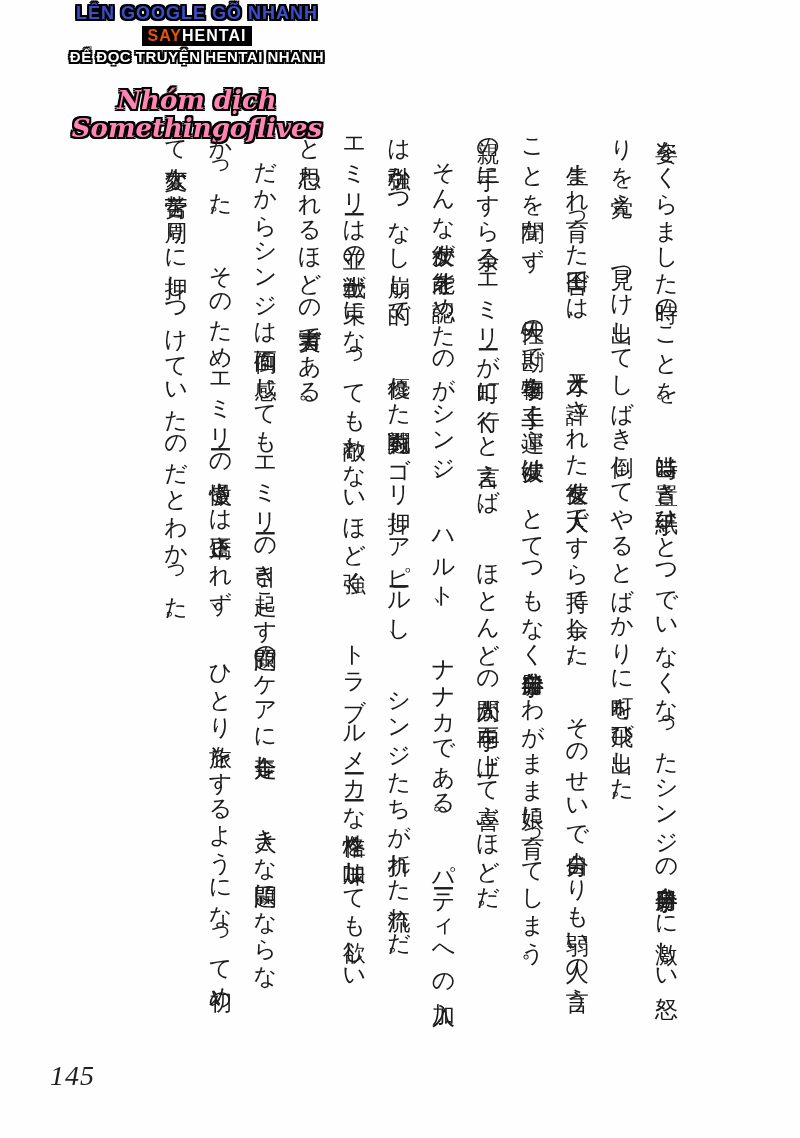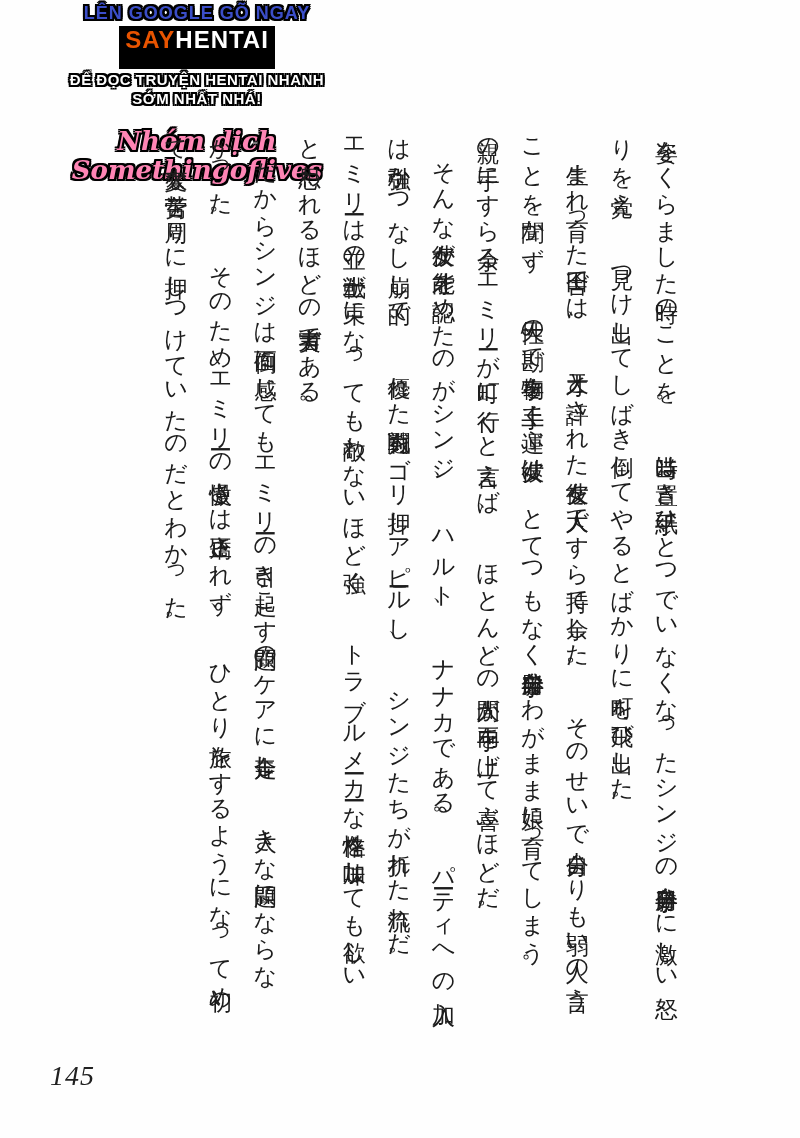--- a/index.html
+++ b/index.html
@@ -37,22 +37,22 @@
   .wm-line1 {
     font-size: 18px;
     letter-spacing: 1px;
     color: #3b4ec8;
     margin-bottom: 2px;
   }
   .wm-line2-wrap { margin-bottom: 3px; }
   .wm-line2 {
     display: inline-block;
     background: #000000;
-    padding: 1px 6px 16px 6px;
-    font-size: 24px;
+    padding: 1px 6px 2px 6px;
+    font-size: 16px;
     letter-spacing: 1px;
   }
   .wm-say    { color: #e85400; }
   .wm-hentai { color: #ffffff; }
   .wm-line3 {
     font-size: 15px;
     letter-spacing: 0.5px;
     color: #ffffff;
     margin-bottom: 2px;
   }
@@ -104,26 +104,25 @@
     color: #202020;
     letter-spacing: 1px;
   }
 </style>
 </head>
 <body>
 
 <div class="page">
 
   <div class="watermark">
-    <div class="wm-line1 outline-black">LÊN GOOGLE GÕ NGAY</div>
+    <div class="wm-line1 outline-black">LÊN GOOGLE GÕ NHANH</div>
     <div class="wm-line2-wrap">
       <span class="wm-line2"><span class="wm-say">SAY</span><span class="wm-hentai">HENTAI</span></span>
     </div>
     <div class="wm-line3 outline-black">ĐỂ ĐỌC TRUYỆN HENTAI NHANH</div>
-    <div class="wm-line3 outline-black">SỚM NHẤT NHÁ!</div>
     <div class="wm-credit">Nhóm dịch Somethingoflives</div>
   </div>
 
   <div class="text-block">
     <p class="para no-indent">姿をくらました時のことを。　当時は置き手紙ひとつでいなくなったシンジの自分勝手さに激しい怒りを覚え、　見つけ出してしばき倒してやるとばかりに町を飛び出した。</p>
     <p class="para">生まれ育った田舎では、　天才と評された彼女を大人ですら持て余した。　そのせいで自分よりも弱い人の言うことを聞かず、　天性の勘で物事を上手く運ぶ彼女は、とてつもなく自分勝手なわがまま娘に育ってしまう。　親の手にすら余るエミリーが町に行くと言えば、　ほとんどの人間が両手を上げて喜ぶほどだ。</p>
     <p class="para">そんな彼女が才能を認めたのがシンジ、　ハルト、　ナナカである。　パーティへの加入は強引かつなし崩し的で、　優れた戦闘力をゴリ押しアピールし、　シンジたちが折れた流れだ。　エミリーは並の戦士が束になっても敵わないほど強く、　トラブルメーカーな性格を加味しても欲しいと思われるほどの実力者である。</p>
     <p class="para">だからシンジは面倒に感じてもエミリーの引き起こす問題のケアに奔走し、　大きな問題にならなかった。　そのためエミリーの傲慢さは矯正されず、　ひとり旅をするようになって初めて大変な苦労を周りに押しつけていたのだとわかった。</p>
   </div>
 

